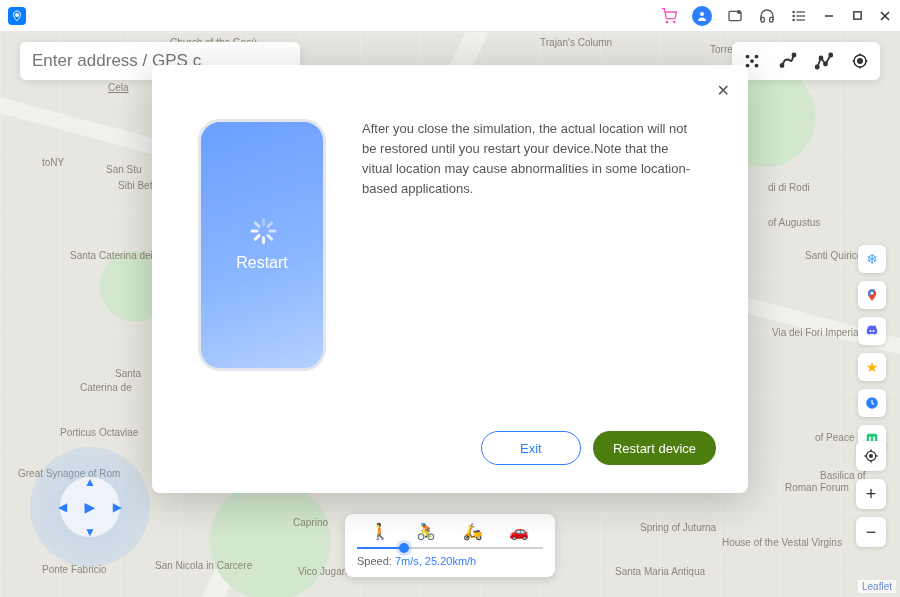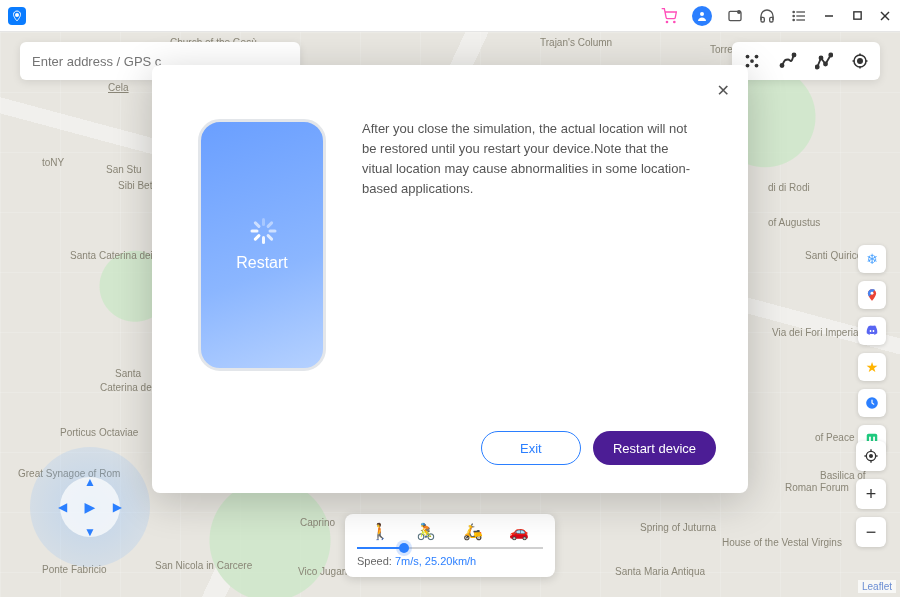--- a/index.html
+++ b/index.html
@@ -28,21 +28,21 @@
     radial-gradient(circle at 15% 45%, #c9e8c5 0 35px, transparent 36px),
     radial-gradient(circle at 85% 15%, #c9e8c5 0 50px, transparent 51px),
     radial-gradient(circle at 30% 90%, #c9e8c5 0 60px, transparent 61px),
     linear-gradient(115deg, transparent 40%, rgba(255,255,255,0.6) 40% 42%, transparent 42%),
     linear-gradient(15deg, transparent 60%, rgba(255,255,255,0.6) 60% 62%, transparent 62%);
   opacity:.7; }
 .map-label { position: absolute; font-size: 10px; color: #8a8677; pointer-events: none; white-space: nowrap; }
 
 
 .search-wrap { position: absolute; top: 42px; left: 20px; width: 280px; height: 38px; background: #fff; border-radius: 6px; box-shadow: 0 2px 8px rgba(0,0,0,0.1); display: flex; align-items: center; padding: 0 12px; z-index: 10; }
-.search-input { border: none; outline: none; width: 100%; font-size: 13px; color: #4c1d95; background: transparent; }
+.search-input { border: none; outline: none; width: 100%; font-size: 17px; color: #4c1d95; background: transparent; }
 
 
 .mode-toolbar { position: absolute; top: 42px; right: 20px; height: 38px; background: #fff; border-radius: 6px; box-shadow: 0 2px 8px rgba(0,0,0,0.1); display: flex; align-items: center; padding: 0 10px; gap: 16px; z-index: 10; }
 .mode-icon { width: 20px; height: 20px; display:flex; align-items:center; justify-content:center; color:#333; cursor:pointer; }
 
 
 .side-panel { position: absolute; right: 14px; top: 245px; display: flex; flex-direction: column; gap: 8px; z-index: 10; }
 .side-btn { width: 28px; height: 28px; background: #fff; border-radius: 6px; box-shadow: 0 1px 4px rgba(0,0,0,0.15); display: flex; align-items: center; justify-content: center; cursor: pointer; font-size: 14px; }
 
 
@@ -72,21 +72,21 @@
 .modal-body { display: flex; gap: 36px; align-items: flex-start; margin-top: 26px; }
 .phone-mock { width: 128px; height: 252px; border-radius: 22px; border: 3px solid #e3e6ea; background: linear-gradient(160deg, #6a9fff, #8bb6ff 60%, #b5d1ff); display: flex; flex-direction: column; align-items: center; justify-content: center; color: #fff; flex-shrink: 0; margin-left: 14px; }
 .phone-spinner { width: 26px; height: 26px; position: relative; margin-bottom: 10px; }
 .phone-spinner span { position: absolute; left: 50%; top: 0; width: 3px; height: 8px; background: #fff; border-radius: 2px; transform-origin: 1.5px 13px; }
 .phone-label { font-size: 16px; font-weight: 400; }
 .modal-text h3 { font-size: 16px; font-weight: 700; color: #1a1a1a; margin-bottom: 14px; }
 .modal-text p { font-size: 13px; color: #555; line-height: 1.55; max-width: 340px; }
 .modal-actions { display: flex; justify-content: flex-end; gap: 12px; margin-top: 60px; }
 .btn { min-width: 100px; height: 34px; border-radius: 17px; font-size: 13px; display: flex; align-items: center; justify-content: center; cursor: pointer; border: none; padding: 0 20px; }
 .btn-secondary { background: #fff; border: 1.5px solid #2b7fff; color: #2b7fff; }
-.btn-primary { background: #4c1d95; color: #fff; }
+.btn-primary { background: #4d7c0f; color: #fff; }
 
 .leaflet { position: absolute; right: 4px; bottom: 4px; font-size: 10px; color: #6a8dd4; background: rgba(255,255,255,0.7); padding: 1px 4px; z-index: 5; }
 </style>
 </head>
 <body>
 
 <div class="titlebar">
   <div class="titlebar-left">
     <div class="app-logo">
       <svg width="12" height="12" viewBox="0 0 24 24" fill="#fff">
@@ -159,26 +159,26 @@
       <span class="map-label" style="left: 395px; top: 84px;">Tempio delle Ni</span>
       <span class="map-label" style="left: 42px; top: 125px;">toNY</span>
       <span class="map-label" style="left: 106px; top: 132px;">San Stu</span>
       <span class="map-label" style="left: 118px; top: 148px;">Sibi Bette</span>
       <span class="map-label" style="left: 768px; top: 150px;">di di Rodi</span>
       <span class="map-label" style="left: 768px; top: 185px;">of Augustus</span>
       <span class="map-label" style="left: 70px; top: 218px;">Santa Caterina dei Funari</span>
       <span class="map-label" style="left: 805px; top: 218px;">Santi Quirico</span>
       <span class="map-label" style="left: 772px; top: 295px;">Via dei Fori Imperiali</span>
       <span class="map-label" style="left: 115px; top: 336px;">Santa</span>
-      <span class="map-label" style="left: 100px; top: 350px;">Caterina de</span>
+      <span class="map-label" style="left: 80px; top: 350px;">Caterina de</span>
       <span class="map-label" style="left: 60px; top: 395px;">Porticus Octaviae</span>
       <span class="map-label" style="left: 815px; top: 400px;">of Peace</span>
       <span class="map-label" style="left: 18px; top: 436px;">Great Synagoe of Rom</span>
       <span class="map-label" style="left: 820px; top: 438px;">Basilica of</span>
-      <span class="map-label" style="left: 300px; top: 485px;">Caprino</span>
+      <span class="map-label" style="left: 293px; top: 485px;">Caprino</span>
       <span class="map-label" style="left: 640px; top: 490px;">Spring of Juturna</span>
       <span class="map-label" style="left: 744px; top: 450px; margin-left: 41px;">Roman Forum</span>
       <span class="map-label" style="left: 722px; top: 505px;">House of the Vestal Virgins</span>
       <span class="map-label" style="left: 42px; top: 532px;">Ponte Fabricio</span>
       <span class="map-label" style="left: 155px; top: 528px;">San Nicola in Carcere</span>
       <span class="map-label" style="left: 298px; top: 534px;">Vico Jugario</span>
       <span class="map-label" style="left: 615px; top: 534px;">Santa Maria Antiqua</span>
     </div>
 </div>
 

